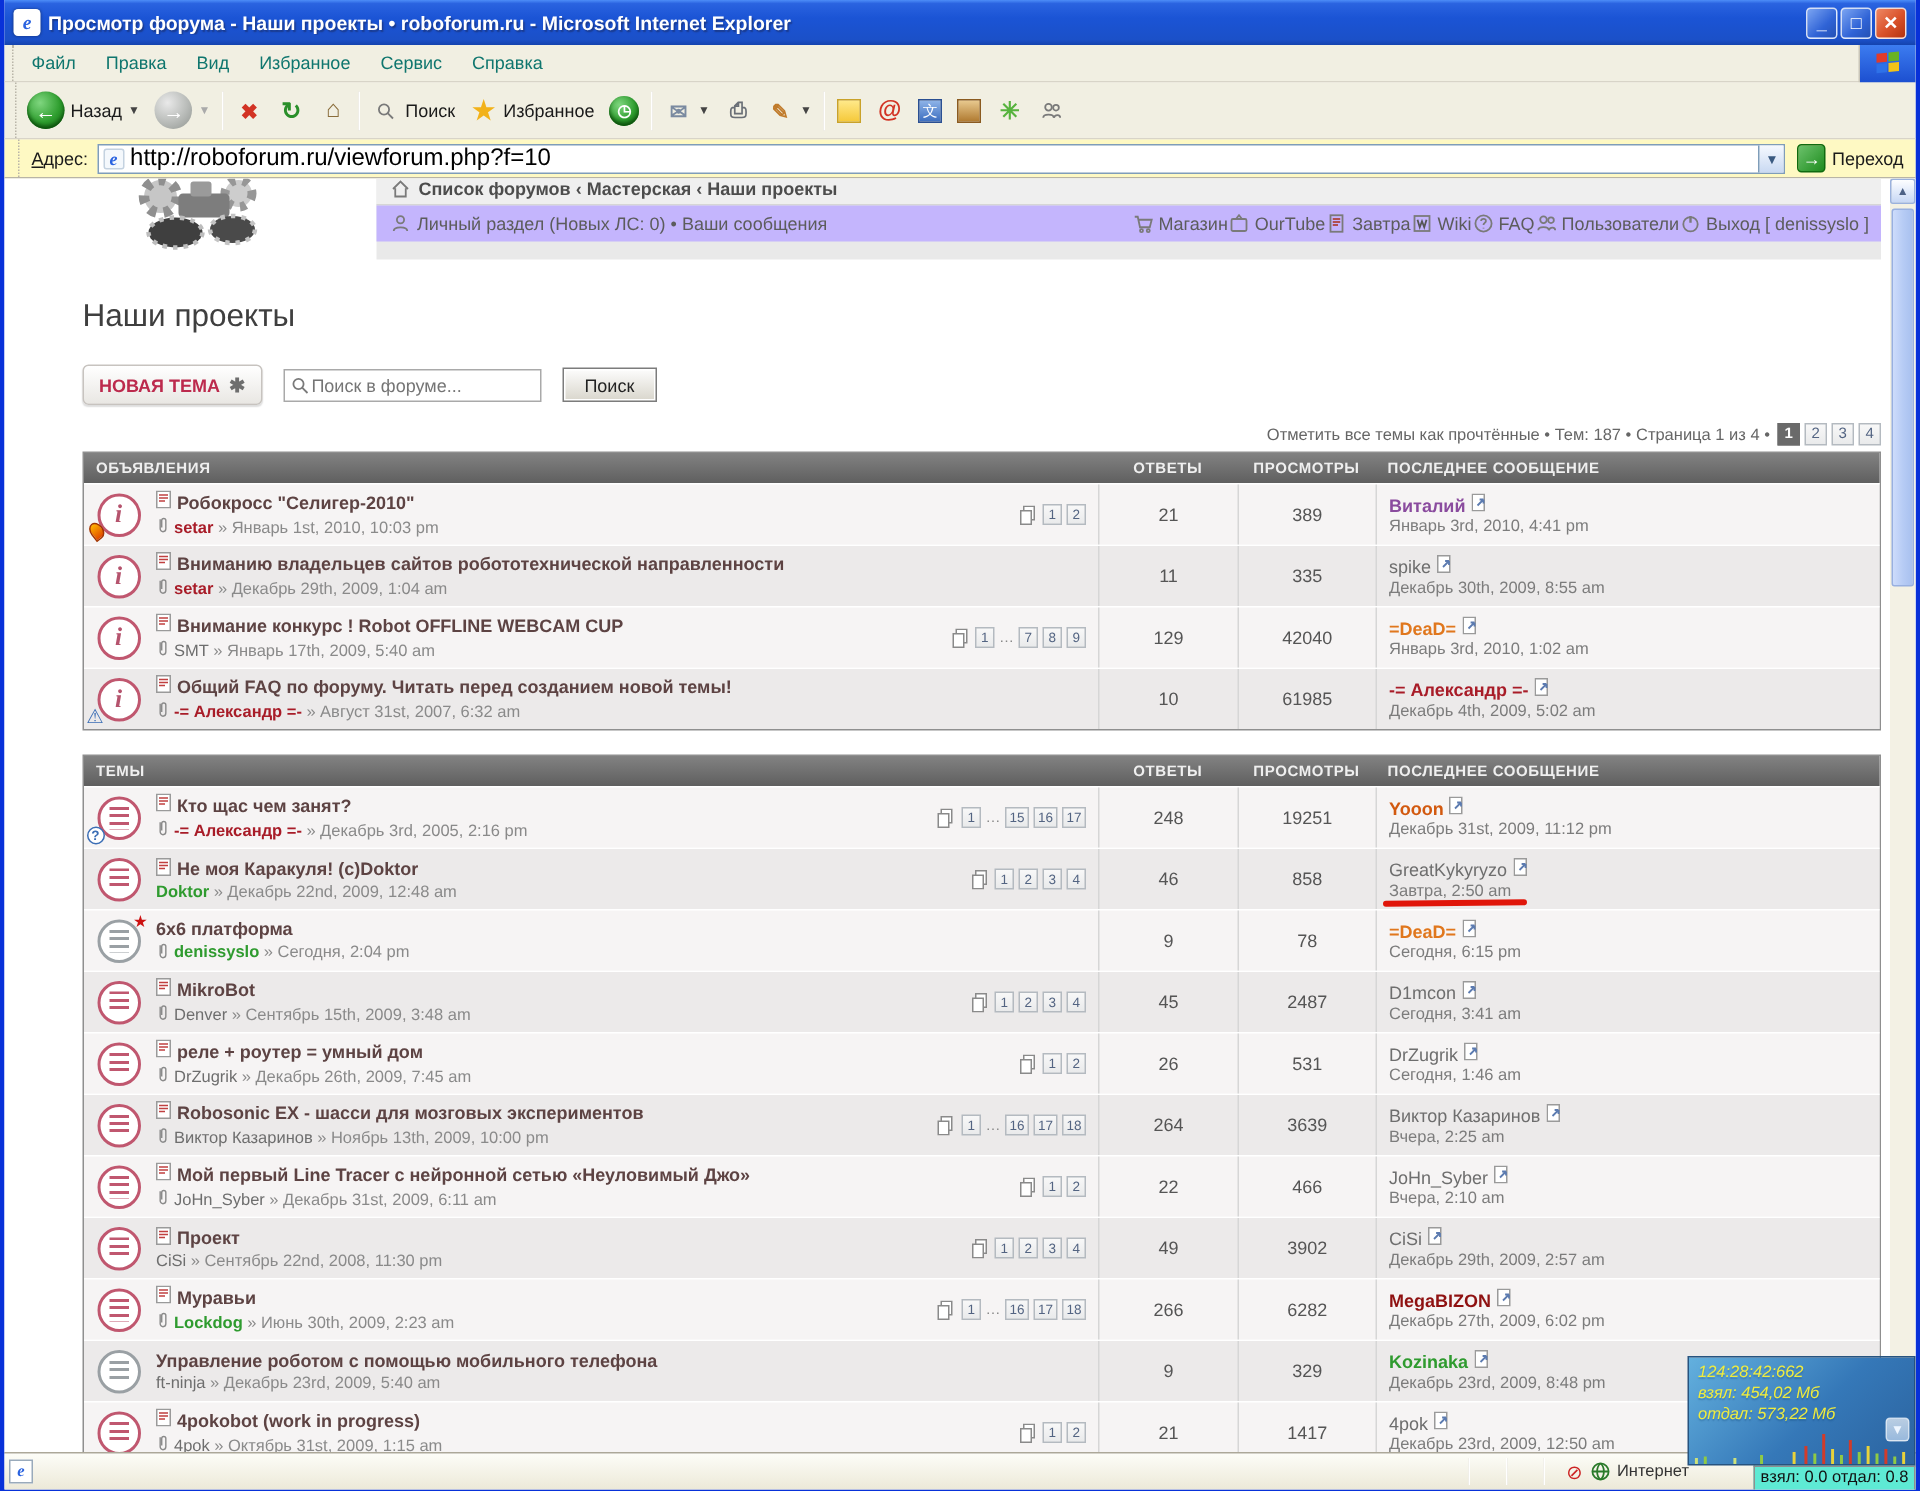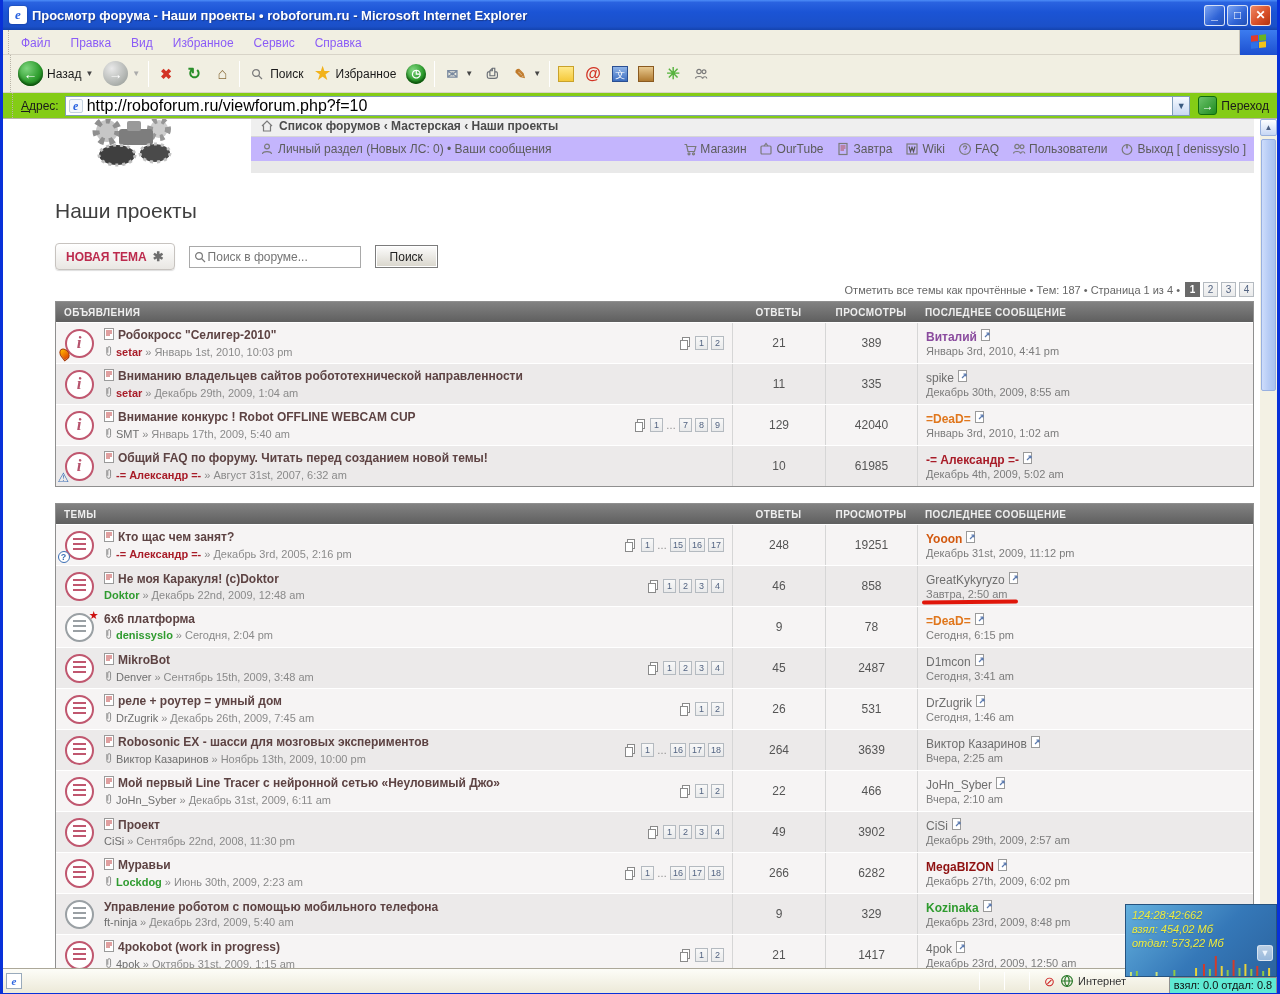--- a/index.html
+++ b/index.html
@@ -10,39 +10,39 @@
   .titlebar { height:30px; background:linear-gradient(to bottom,#4d8df8 0%,#2a63e0 8%,#1b54d5 40%,#1b50c8 88%,#1443ae 100%); display:flex; align-items:center; padding:0 6px 0 6px; flex:0 0 auto; }
   .titlebar .app-icon { width:18px; height:18px; margin-right:5px; background:#fff; border-radius:3px; display:flex; align-items:center; justify-content:center; font-size:13px; color:#2a63e0; font-weight:bold; font-family:"Liberation Serif", serif; font-style:italic; box-shadow:0 0 2px #00000066; }
   .titlebar .title { color:#fff; font-weight:bold; font-size:13px; text-shadow:1px 1px 1px #1a3a8c; flex:1; white-space:nowrap; overflow:hidden; }
   .winbtn { width:21px; height:21px; border-radius:3px; margin-left:2px; border:1px solid #ffffffcc; color:#fff; font-size:12px; line-height:19px; text-align:center; font-weight:bold; }
   .winbtn.min,.winbtn.max { background:linear-gradient(135deg,#7ba4f2,#2f63d6 60%,#2451b5); }
   .winbtn.close { background:linear-gradient(135deg,#ee8763,#d9512a 55%,#b33310); }
 
   
   .menubar { height:25px; background:#f1efe2; display:flex; align-items:center; border-bottom:1px solid #d8d4c8; flex:0 0 auto; }
   .grip { width:6px; height:100%; border-right:1px dotted #b9b5a8; margin-right:2px; }
-  .menu-item { font-size:12px; color:#8b5cf6; padding:4px 10px; }
+  .menu-item { font-size:12px; color:#0f766e; padding:4px 10px; }
   .menu-item::first-letter { text-decoration:underline; }
   .menubar .spacer { flex:1; }
   .winlogo { width:38px; height:25px; background:linear-gradient(to bottom,#3c7cf0,#1c4fd0); display:flex; align-items:center; justify-content:center; border-left:1px solid #c9c5b8; }
   .flag { width:16px; height:14px; display:grid; grid-template-columns:7px 7px; grid-template-rows:6px 6px; gap:1px; transform:skewY(-6deg); }
   .flag i:nth-child(1){background:#e23b29;} .flag i:nth-child(2){background:#69b324;} .flag i:nth-child(3){background:#2e71e8;} .flag i:nth-child(4){background:#f3c318;}
 
   
   .toolbar { height:38px; background:#f1efe2; display:flex; align-items:center; border-bottom:1px solid #d8d4c8; padding-left:2px; flex:0 0 auto; }
   .tbtn { display:flex; align-items:center; gap:4px; padding:3px 5px; border-radius:3px; font-size:12px; color:#1a1a1a; white-space:nowrap; }
   .tsep { width:1px; height:26px; background:#d0ccbe; border-right:1px solid #ffffff; margin:0 3px; }
   .caret { font-size:8px; color:#444; }
   .circle-btn { width:25px; height:25px; border-radius:50%; display:flex; align-items:center; justify-content:center; color:#fff; font-size:14px; font-weight:bold; }
   .circle-btn.green { background:radial-gradient(circle at 35% 30%,#7fd67f,#2f9e2f 55%,#176e17); box-shadow:inset 0 -2px 3px #0b4d0b; }
   .circle-btn.gray { background:radial-gradient(circle at 35% 30%,#e9e9e9,#b9bcb9 55%,#8f948f); }
   .glyph16 { width:18px; height:18px; display:flex; align-items:center; justify-content:center; font-size:14px; font-weight:bold; }
 
   
-  .addressbar { height:26px; background:#84cc16; display:flex; align-items:center; border-bottom:1px solid #b8b4a6; padding:0 4px; gap:4px; flex:0 0 auto; }
+  .addressbar { height:26px; background:#fef9c3; display:flex; align-items:center; border-bottom:1px solid #b8b4a6; padding:0 4px; gap:4px; flex:0 0 auto; }
   .addr-label { font-size:12px; color:#1a1a1a; padding:0 2px; }
   .addr-label::first-letter{ text-decoration:underline; }
   .addr-field { flex:1; height:20px; background:#fff; border:1px solid #7f9db9; display:flex; align-items:center; padding-left:3px; }
   .addr-field .favicon { width:14px; height:14px; margin-right:4px; color:#2a63e0; font-family:"Liberation Serif",serif; font-style:italic; font-weight:bold; font-size:12px; border:1px solid #c4d2e0; border-radius:2px; line-height:12px; text-align:center; background:#f4f8fc; }
   .addr-field .url { font-size:16px; color:#000; flex:1; }
   .addr-drop { width:17px; height:18px; background:linear-gradient(#f5f9ff,#c9d9f2); border-left:1px solid #7f9db9; text-align:center; font-size:9px; color:#3a5a80; line-height:18px; }
   .go-btn { display:flex; align-items:center; gap:4px; font-size:12px; color:#1a1a1a; padding:0 4px; }
   .go-icon { width:19px; height:19px; border-radius:3px; background:linear-gradient(135deg,#6cc26c,#1e8c1e); color:#fff; font-weight:bold; text-align:center; line-height:19px; font-size:12px; border:1px solid #0f6b0f; }
 
   
@@ -52,21 +52,21 @@
   .sb-btn { width:17px; height:17px; background:linear-gradient(#fdfeff,#c7d7f5); border:1px solid #9ab1dd; border-radius:2px; color:#4d6185; font-size:8px; text-align:center; line-height:15px; }
   .sb-thumb { width:15px; height:252px; margin-top:3px; background:linear-gradient(90deg,#cddcfb,#b7ccf5 50%,#a8c0ef); border:1px solid #98b0e0; border-radius:2px; }
   .sb-fill { flex:1; }
 
   
   .forum-top { display:flex; margin-top:-4px; }
   .logo { width:196px; height:58px; flex:0 0 auto; }
   .site-header { flex:1; border-top:2px solid #8a8a8a; background:#e9e9e9; }
   .crumb-row { padding:2px 8px 3px; font-size:12px; font-weight:bold; color:#4c4c4c; display:flex; align-items:center; gap:5px; border-bottom:1px solid #d6d6d6; background:#efefef; }
   .links-row { display:flex; align-items:center; justify-content:space-between; padding:5px 8px; font-size:12px; color:#5c5c5c; background:#c4b5fd; }
-  .hlinks { display:flex; align-items:center; gap:12px; }
+  .hlinks { display:flex; align-items:center; }
   .hlink { display:flex; align-items:center; gap:3px; color:#5c5c5c; white-space:nowrap; }
   .personal { display:flex; align-items:center; gap:4px; }
   .mini-icon { display:inline-flex; width:15px; height:14px; align-items:center; justify-content:center; color:#7a7a7a; }
   .mini-icon svg { display:block; }
 
   .page-title { font-size:21px; color:#3f3f3f; font-weight:normal; margin:26px 0 20px; }
 
   .actions { display:flex; align-items:center; gap:14px; margin-bottom:12px; }
   .newtopic { border:1px solid #c7c3bf; border-radius:4px; background:linear-gradient(#ffffff,#e9e7e3); padding:5px 10px; font-size:12px; font-weight:bold; color:#bc2a4d; display:flex; align-items:center; gap:6px; box-shadow:0 1px 1px #00000022; }
   .newtopic .star { color:#6e6e6e; font-size:13px; }

